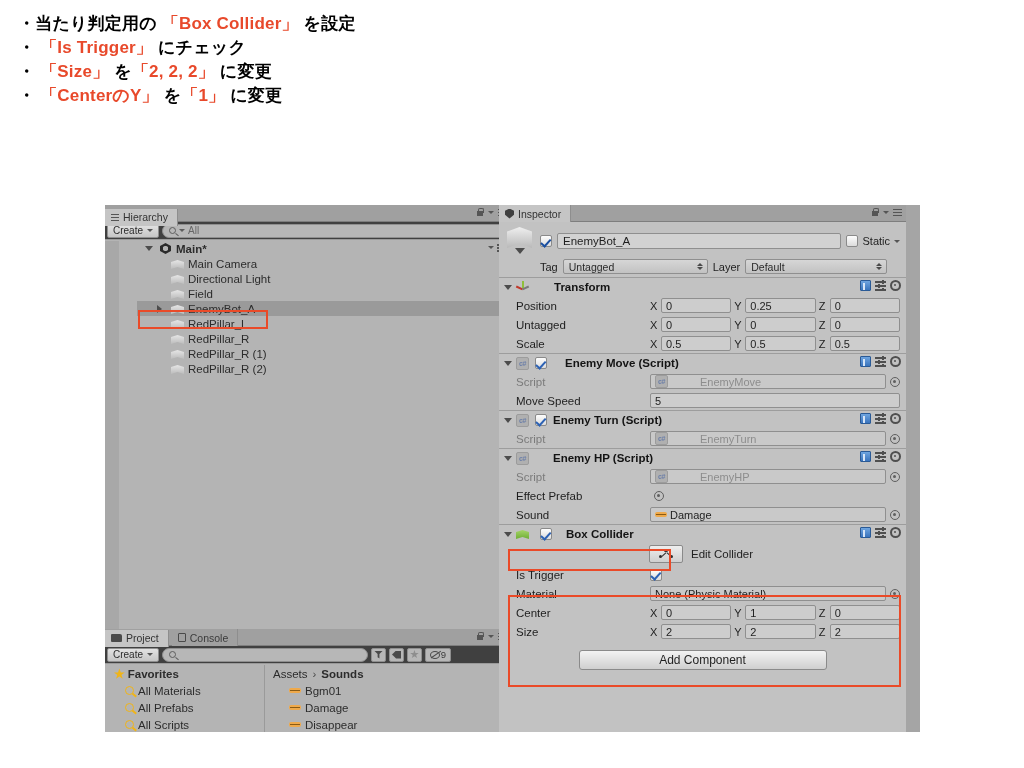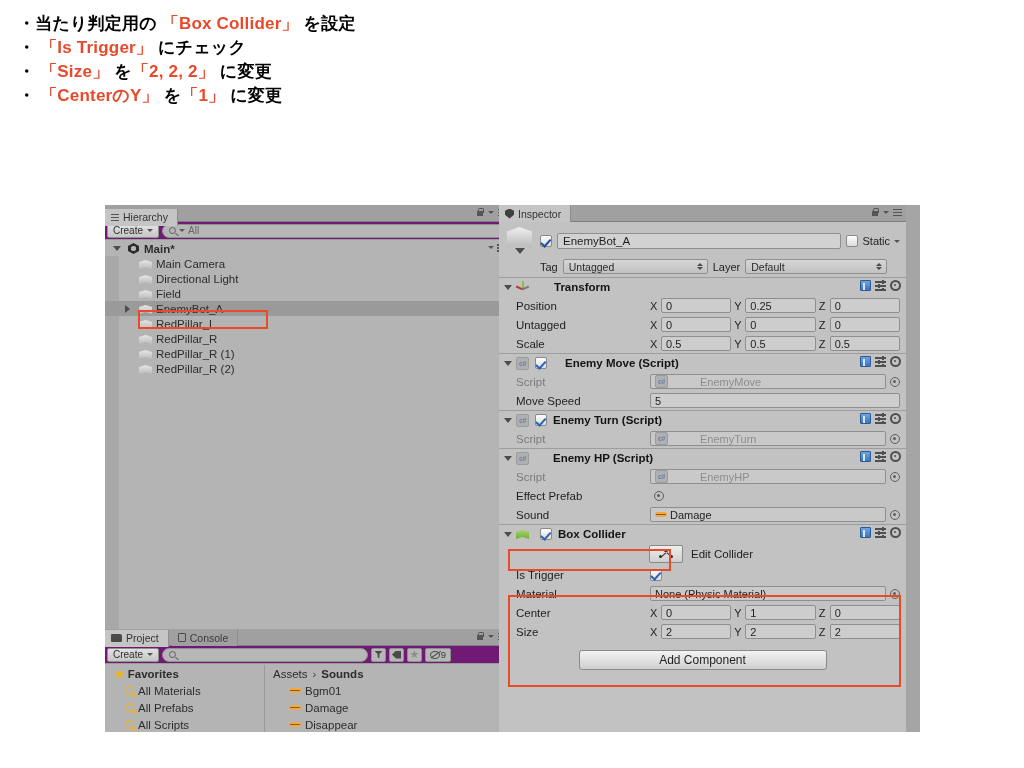--- a/index.html
+++ b/index.html
@@ -57,21 +57,21 @@
   }
   .lock { width: 8px; height: 9px; position: relative; }
   .lock::before { content:""; position:absolute; left:1px; top:3px; width:6px; height:5px; background:#555;}
   .lock::after { content:""; position:absolute; left:2px; top:0px; width:4px; height:4px; border:1.3px solid #555; border-bottom:0; border-radius:2px 2px 0 0;}
   .hamb { display:flex; flex-direction:column; gap:1.4px; }
   .hamb i { display:block; width:9px; height:1.6px; background:#555; }
   .tri-sm { width:0;height:0;border-left:3px solid transparent;border-right:3px solid transparent;border-top:3.5px solid #555;}
 
   
   .toolrow {
-    height: 18px; background: #701a75;
+    height: 18px; background: #404040;
     border-bottom: 1px solid #9a9a9a;
     display: flex; align-items: center; padding: 0 2px; gap: 3px;
   }
   .btn-create {
     height: 14px; padding: 0 5px;
     background: linear-gradient(#e2e2e2,#c6c6c6);
     border: 1px solid #8f8f8f; border-radius: 2px;
     display: flex; align-items: center; gap: 4px;
     font-size: 10px; color: #2b2b2b;
   }
@@ -89,20 +89,21 @@
   }
   .magn::after { content:""; position:absolute; right:-3px; bottom:-2px; width:3.5px; height:1.3px; background:#5d5d5d; transform: rotate(40deg);}
 
   
   .hier-body { background: #b4b4b4; position: absolute; left:0; right:0; top:36px; bottom:0; }
   .hier-gutter { position:absolute; left:0; top:0; bottom:0; width:14px; background:#a8a8a8; }
   .hrow {
     height: 15px; display: flex; align-items: center;
     padding-left: 18px; font-size: 11.5px; color: #2c2c2c;
     position: relative;
+    margin-left: 32px;
   }
   .hrow.root { font-weight: 700; padding-left: 22px; background:#b4b4b4; }
   .hrow.selected { background: #9a9a9a; }
   .hrow .twist {
     width:0;height:0;border-top:4px solid transparent;border-bottom:4px solid transparent;
     border-left:5px solid #4c4c4c; position:absolute; left:20px; top:4px;
   }
   .hrow.root .twist-d {
     width:0;height:0;border-left:4.5px solid transparent;border-right:4.5px solid transparent;
     border-top:5px solid #4c4c4c; position:absolute; left:8px; top:5px;
@@ -684,21 +685,21 @@
                   <span>Damage</span>
                 </span>
                 <span class="objdot"></span>
               </div>
             </div>
             <div class="comp">
               <div class="comp-head">
                 <span class="twist-d2"></span>
                 <span class="cube green" style="width: 14px; height: 13px;"></span>
                 <span class="ck on light" style="margin-left: 2px;"></span>
-                <span class="title" style="margin-left: 2px;">Box Collider</span>
+                <span class="title" style="margin-left: 10px;">Box Collider</span>
                 <span class="comp-icons">
                   <span class="book"></span>
                   <span class="preset">
                     <i style="left:0;top:1px;width:11px;height:1.5px"></i>
                     <i style="left:0;top:5px;width:11px;height:1.5px"></i>
                     <i style="left:0;top:9px;width:11px;height:1.5px"></i>
                     <i style="left:7px;top:0;width:1.6px;height:4px"></i>
                     <i style="left:3px;top:4px;width:1.6px;height:4px"></i>
                     <i style="left:7px;top:8px;width:1.6px;height:3px"></i>
                   </span>

